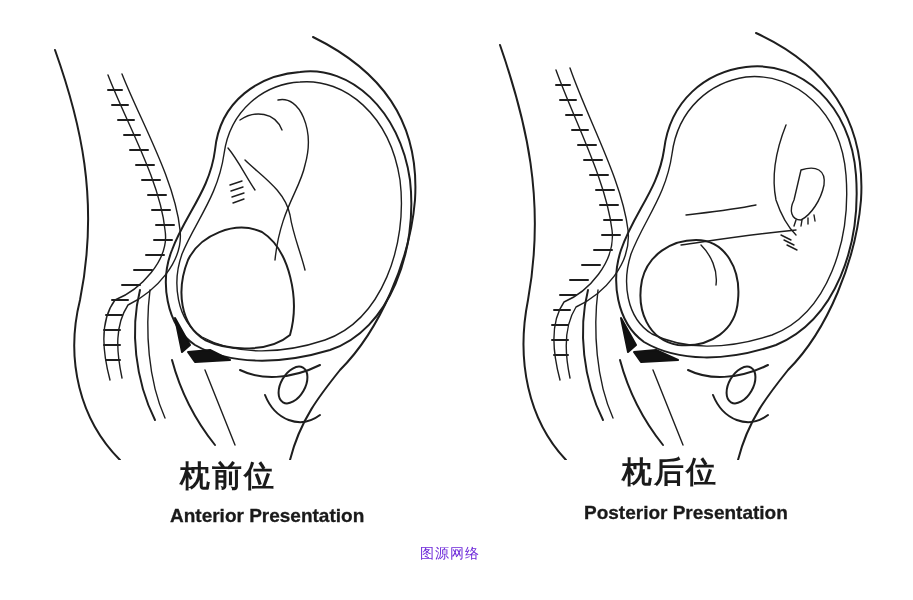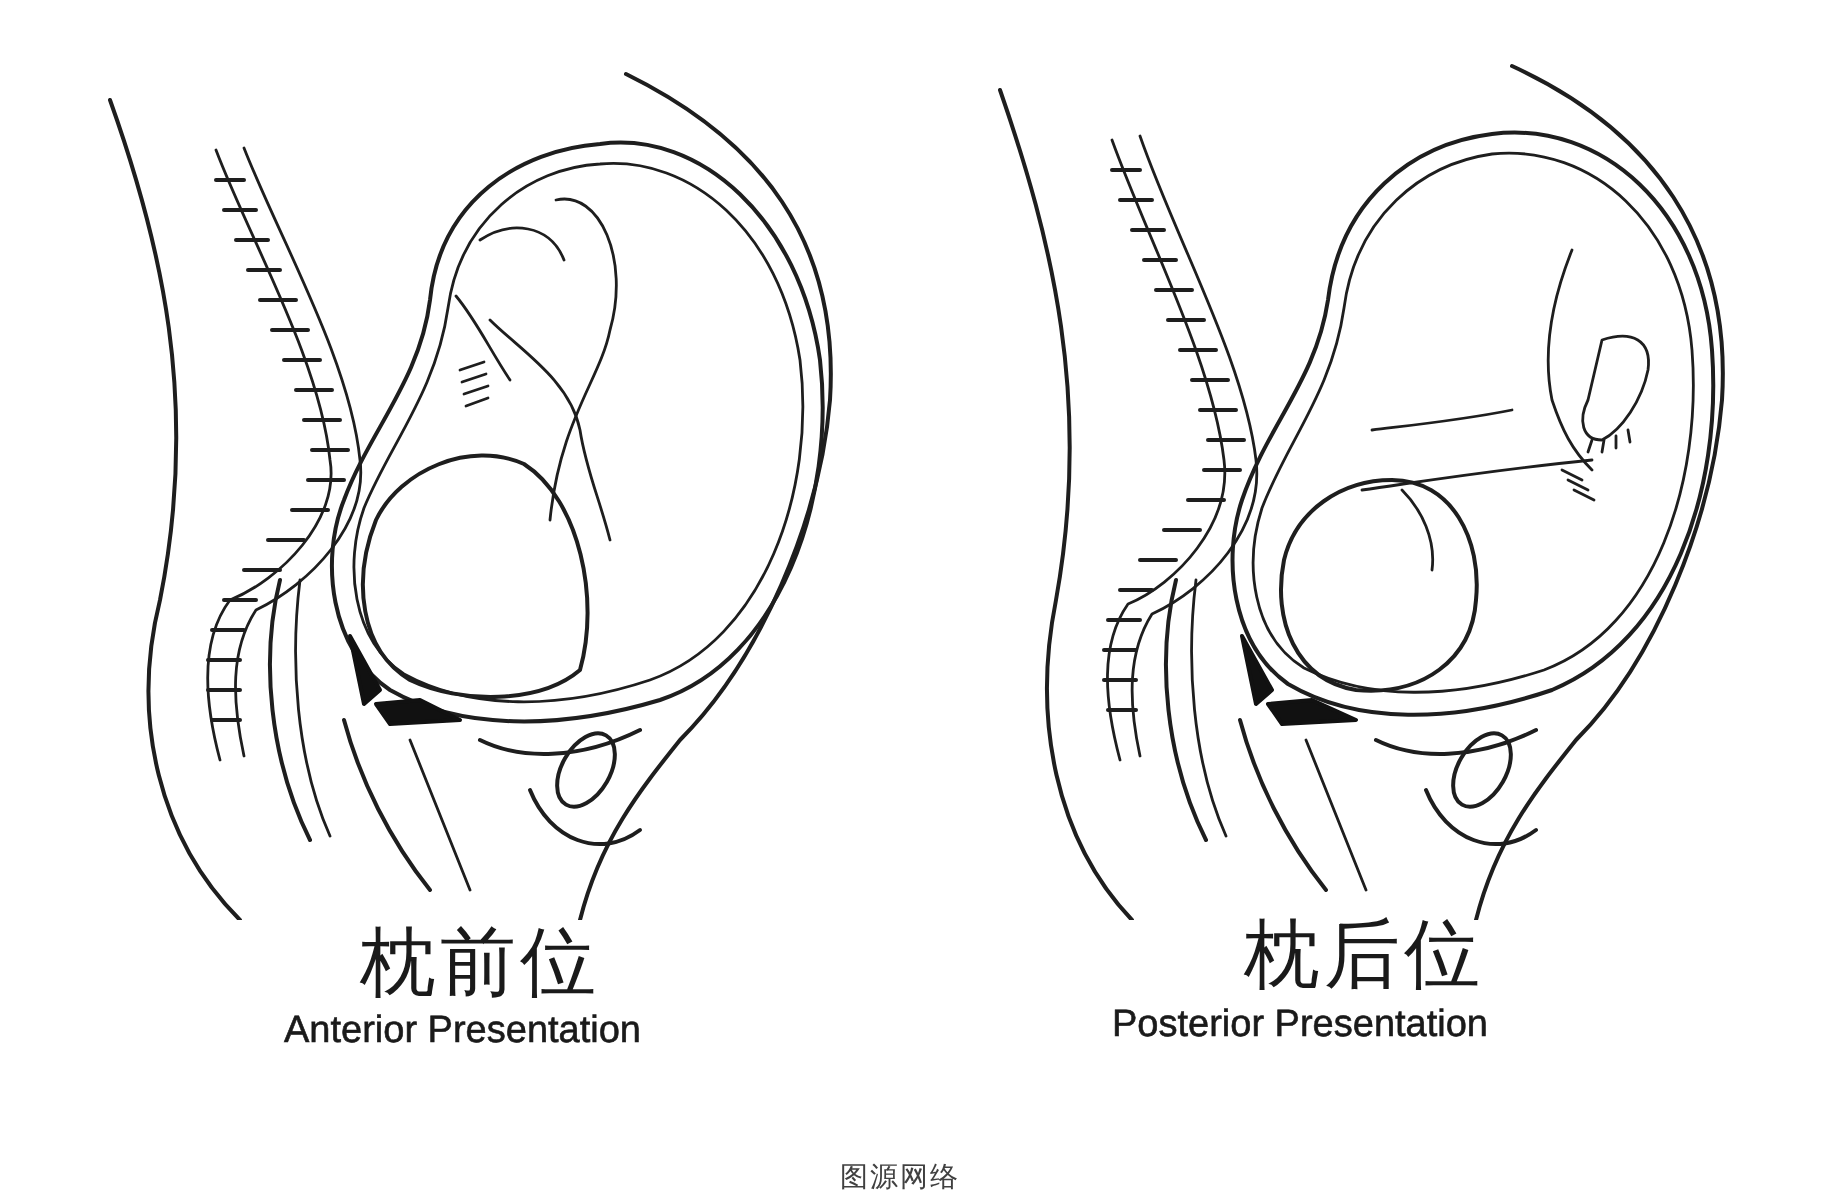--- a/index.html
+++ b/index.html
@@ -1,27 +1,27 @@
 <!DOCTYPE html>
 <html><head>
 <meta charset="utf-8">
 <style>
   html, body { margin: 0; padding: 0; background: #ffffff; }
   body { width: 913px; height: 600px; position: relative; overflow: hidden; font-family: "DejaVu Sans", sans-serif; }
   .panel { position: absolute; top: 0; width: 456px; height: 540px; }
   .panel.left { left: 0; }
   .panel.right { left: 456px; }
   .panel svg { position: absolute; left: 0; top: 0; }
-  .cn-label { position: absolute; font-family: "DejaVu Sans", sans-serif; font-weight: normal; font-size: 38px; color: #1a1a1a; letter-spacing: 2px; }
-  .en-label { position: absolute; font-family: "Liberation Sans", sans-serif; font-size: 19px; color: #1a1a1a; font-weight: 400; -webkit-text-stroke: 0.3px #1a1a1a; }
+  .cn-label { position: absolute; font-family: "DejaVu Sans", sans-serif; font-weight: bold; font-size: 30px; color: #1a1a1a; letter-spacing: 2px; }
+  .en-label { position: absolute; font-family: "Liberation Sans", sans-serif; font-size: 19px; color: #1a1a1a; font-weight: 700; margin-left: 28px; -webkit-text-stroke: 0.3px #1a1a1a; }
   .left .cn-label { left: 180px; top: 456px; }
   .left .en-label { left: 142px; top: 505px; }
   .right .cn-label { left: 166px; top: 452px; }
   .right .en-label { left: 100px; top: 502px; }
-  .caption { position: absolute; left: 420px; top: 580px; font-size: 14px; color: #404040; letter-spacing: 1px; }
+  .caption { position: absolute; left: 420px; top: 545px; font-size: 14px; color: #6d28d9; letter-spacing: 1px; }
   svg path, svg ellipse, svg polyline { fill: none; stroke: #1e1e1e; stroke-width: 2; stroke-linecap: round; stroke-linejoin: round; }
   svg .thin { stroke-width: 1.4; }
   svg .fill-dark { fill: #111; stroke: #111; }
 </style>
 </head>
 <body>
 
 <div class="panel left">
   <svg width="456" height="460" viewBox="0 0 456 460">
 

